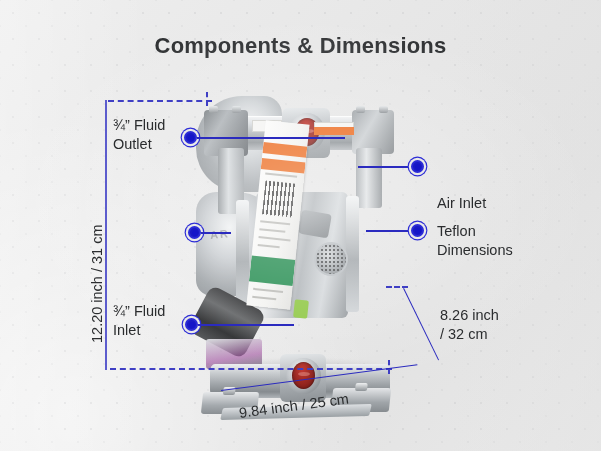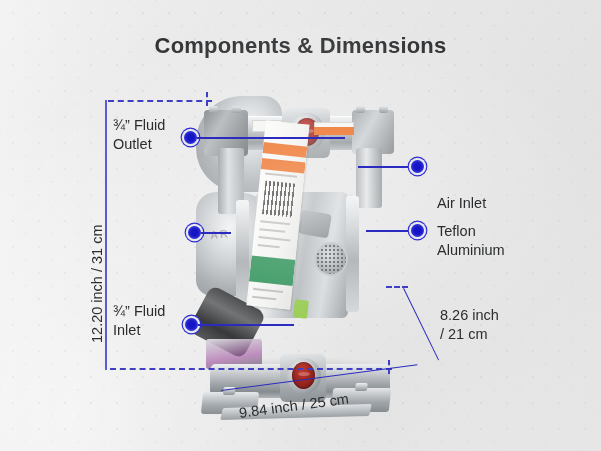--- a/index.html
+++ b/index.html
@@ -465,21 +465,21 @@
 
   <div class="diag" style="left:404px; top:288px; width:80px; transform:rotate(64deg);"></div>
 
   <div class="diag" style="left:221px; top:390px; width:198px; transform:rotate(-7.5deg);"></div>
 
   <div class="dim-text" id="dim-height" style="left:88px; top:343px;">12.20 inch / 31 cm</div>
 
   <div class="dim-text" id="dim-width" style="left:238px; top:404px;">9.84 inch / 25 cm</div>
 
   <div class="dim-text" style="left:440px; top:306px;">8.26 inch
-/ 21 cm</div>
+/ 32 cm</div>
 
   <div class="callout left" style="left:113px; top:116px; width:80px;">¾” Fluid
 Outlet</div>
   <div class="dot" style="left:184px; top:131px;">
       <i></i>
     </div>
   <div class="leader" style="left:197px; top:137px; width:148px;"></div>
 
   <div class="dot" style="left:188px; top:226px;">
       <i></i>
@@ -497,15 +497,15 @@
   <div class="dot" style="left:411px; top:160px;">
       <i></i>
     </div>
   <div class="callout right" style="left:437px; top:158px; width:120px;margin-top:36px;">Air Inlet</div>
 
   <div class="leader" style="left:366px; top:230px; width:46px;"></div>
   <div class="dot" style="left:411px; top:224px;">
       <i></i>
     </div>
   <div class="callout right" style="left:437px; top:222px; width:130px;">Teflon
-Aluminium</div>
+Dimensions</div>
 
 </div>
 
 </body></html>

